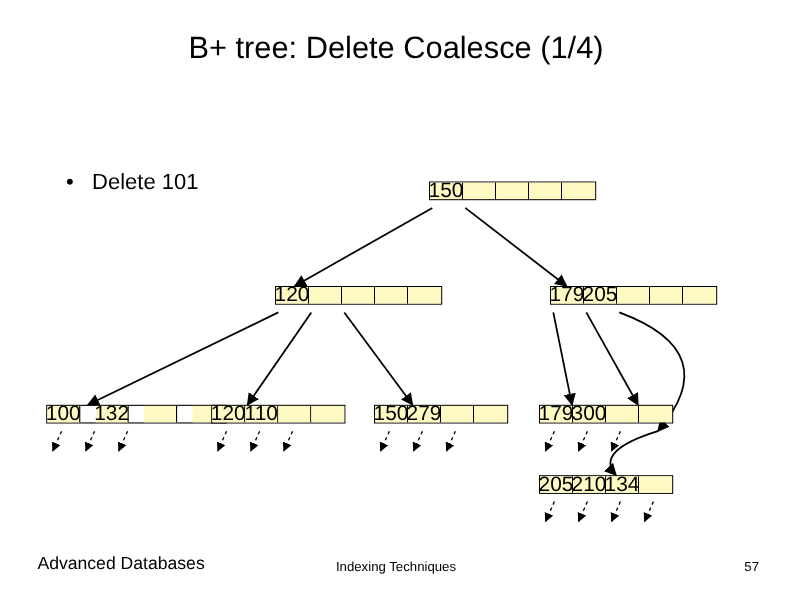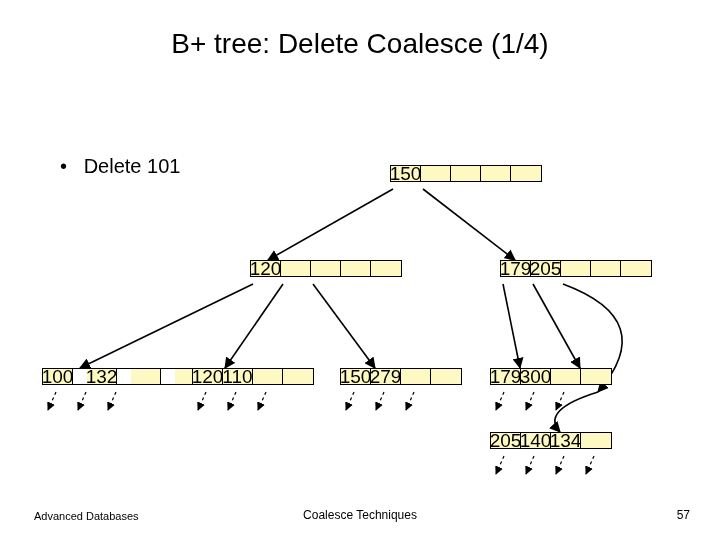--- a/index.html
+++ b/index.html
@@ -26,21 +26,21 @@
     top: 116px;
     left: 60px;
     font-size: 20px;
     color: #000;
     margin-top: 39px;
   }
   .footer-left {
     position: absolute;
     bottom: 18px;
     left: 34px;
-    font-size: 11px;
+    font-size: 16px;
     color: #000;
   }
   .footer-center {
     position: absolute;
     bottom: 18px;
     left: 0;
     width: 720px;
     text-align: center;
     font-size: 12px;
     color: #000;
@@ -164,21 +164,21 @@
       <div class="cell"></div>
     </div>
     <div class="node" style="left: 490px; top: 368px;">
       <div class="cell">179</div>
       <div class="cell">300</div>
       <div class="cell"></div>
       <div class="cell"></div>
     </div>
     <div class="node" style="left: 490px; top: 432px;">
       <div class="cell">205</div>
-      <div class="cell">140</div>
+      <div class="cell">210</div>
       <div class="cell">134</div>
       <div class="cell"></div>
     </div>
   </div>
 
 <div class="footer-left">Advanced Databases</div>
-<div class="footer-center">Coalesce Techniques</div>
+<div class="footer-center">Indexing Techniques</div>
 <div class="footer-right">57</div>
 
 </body></html>

